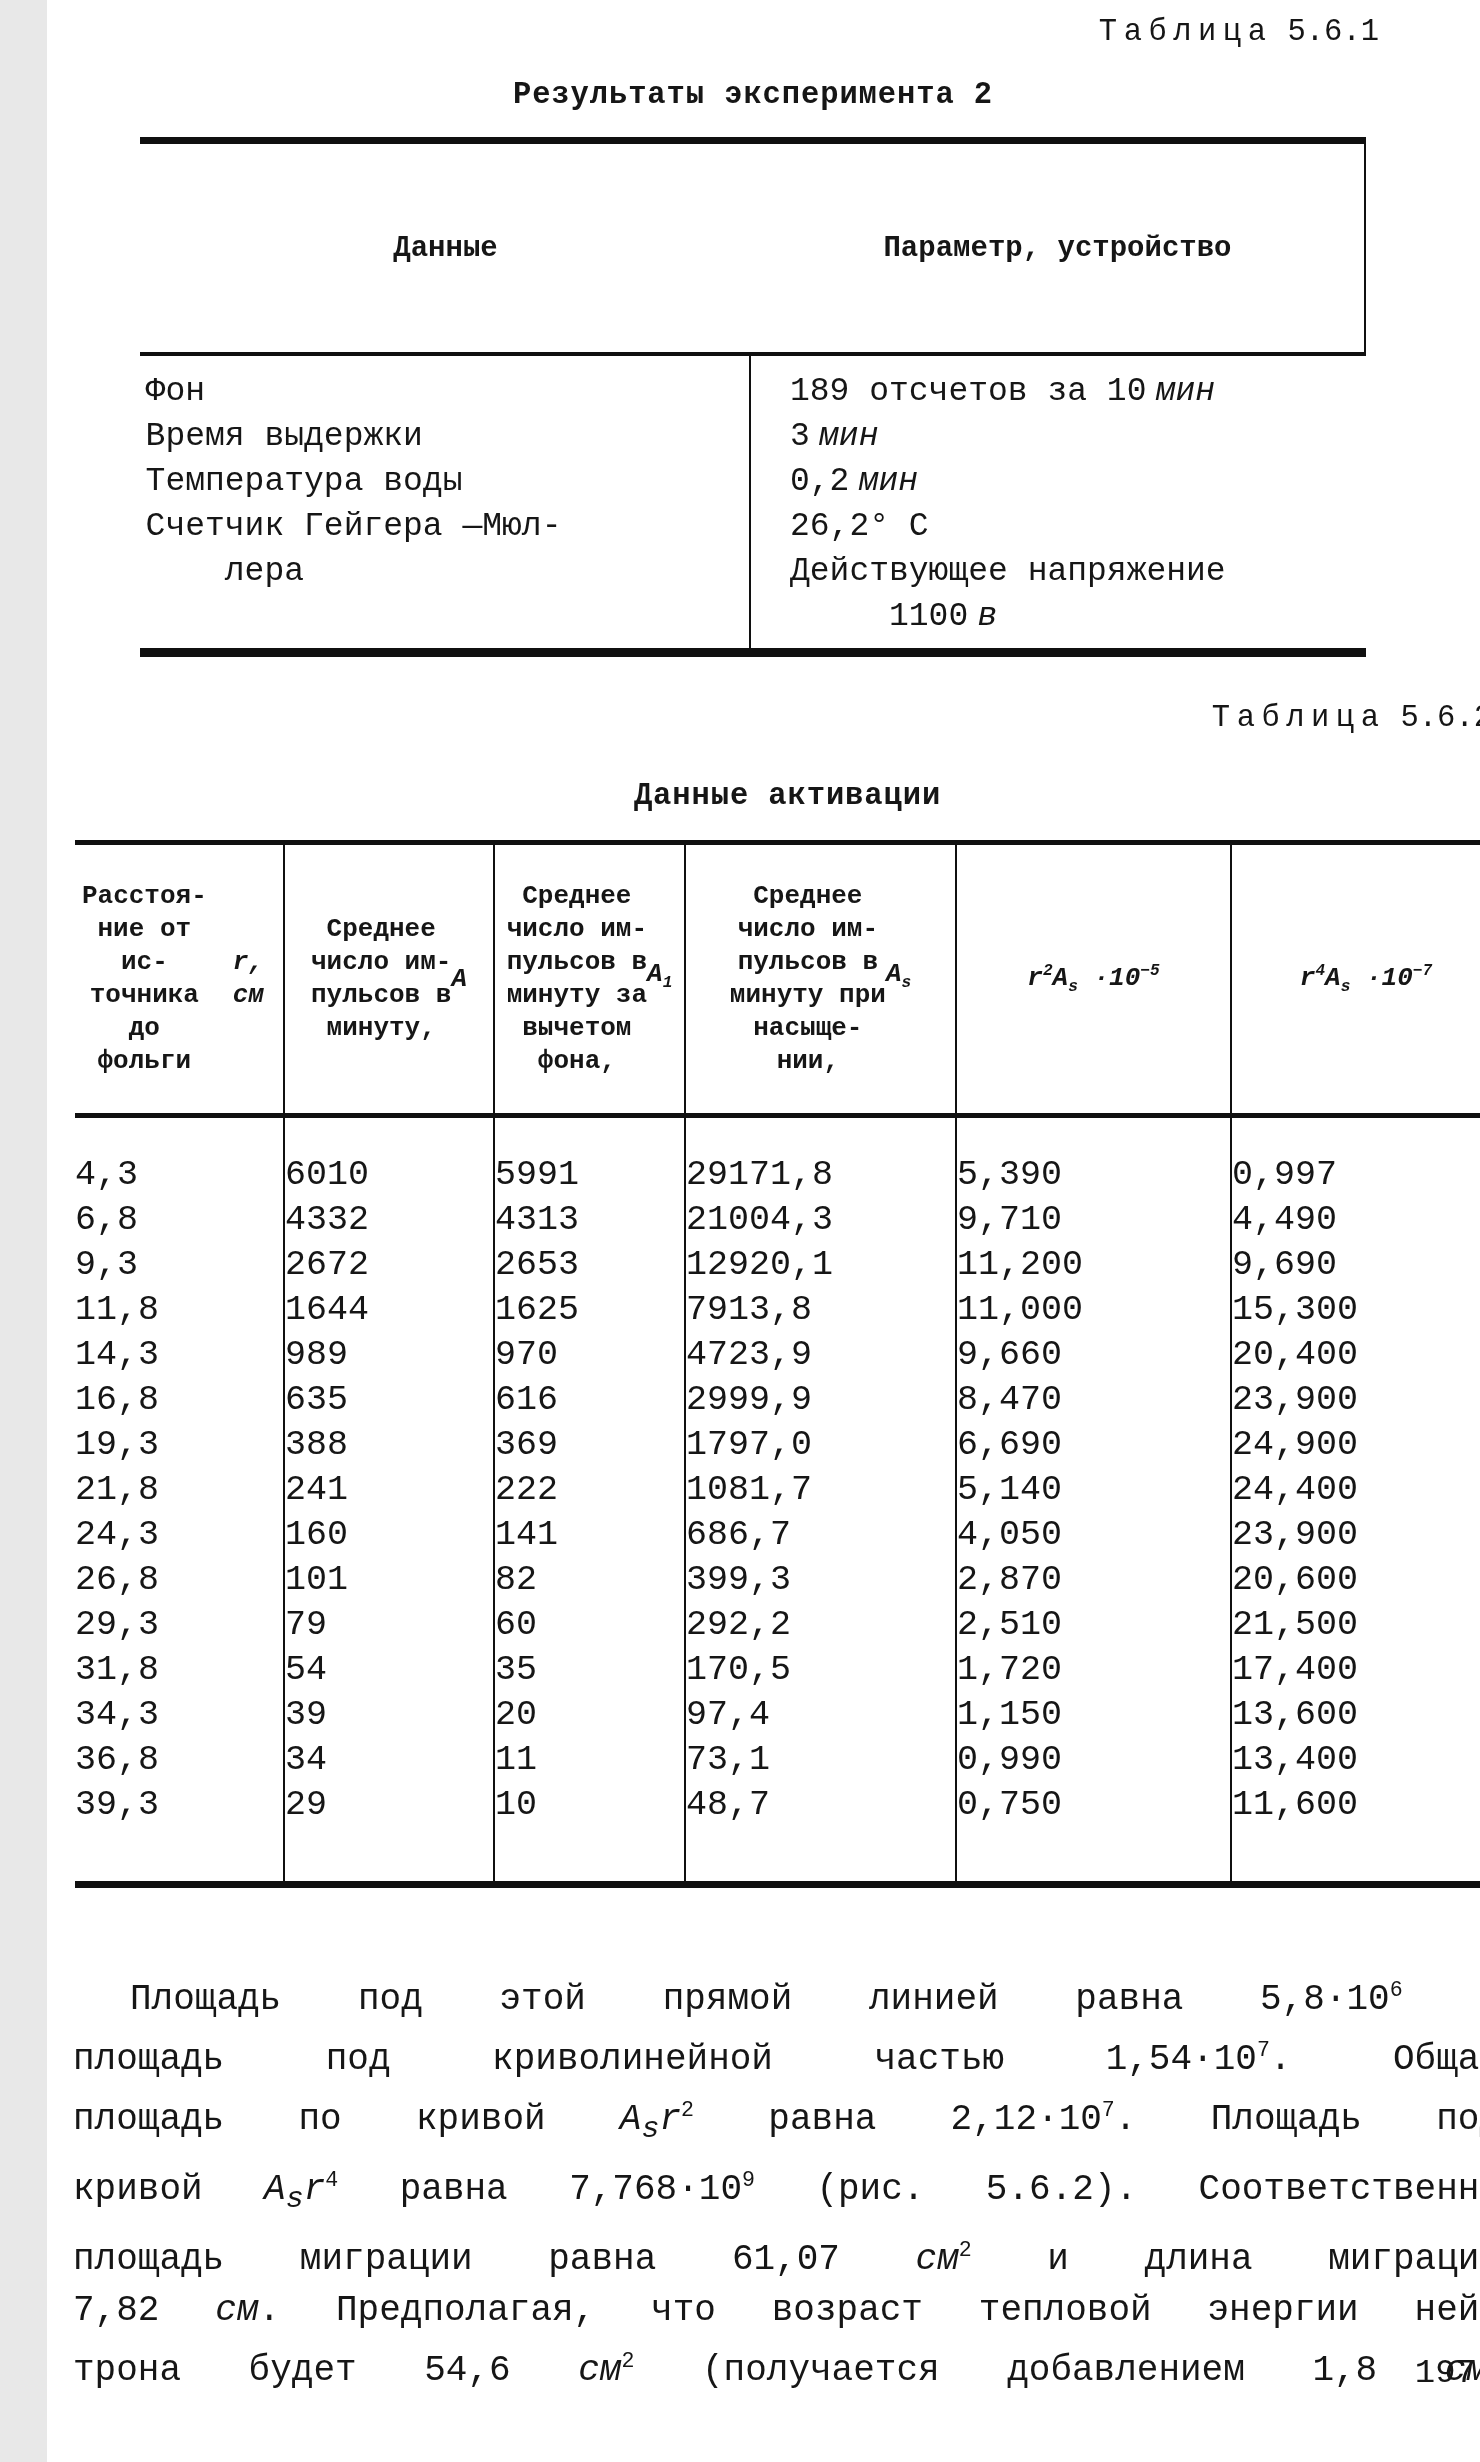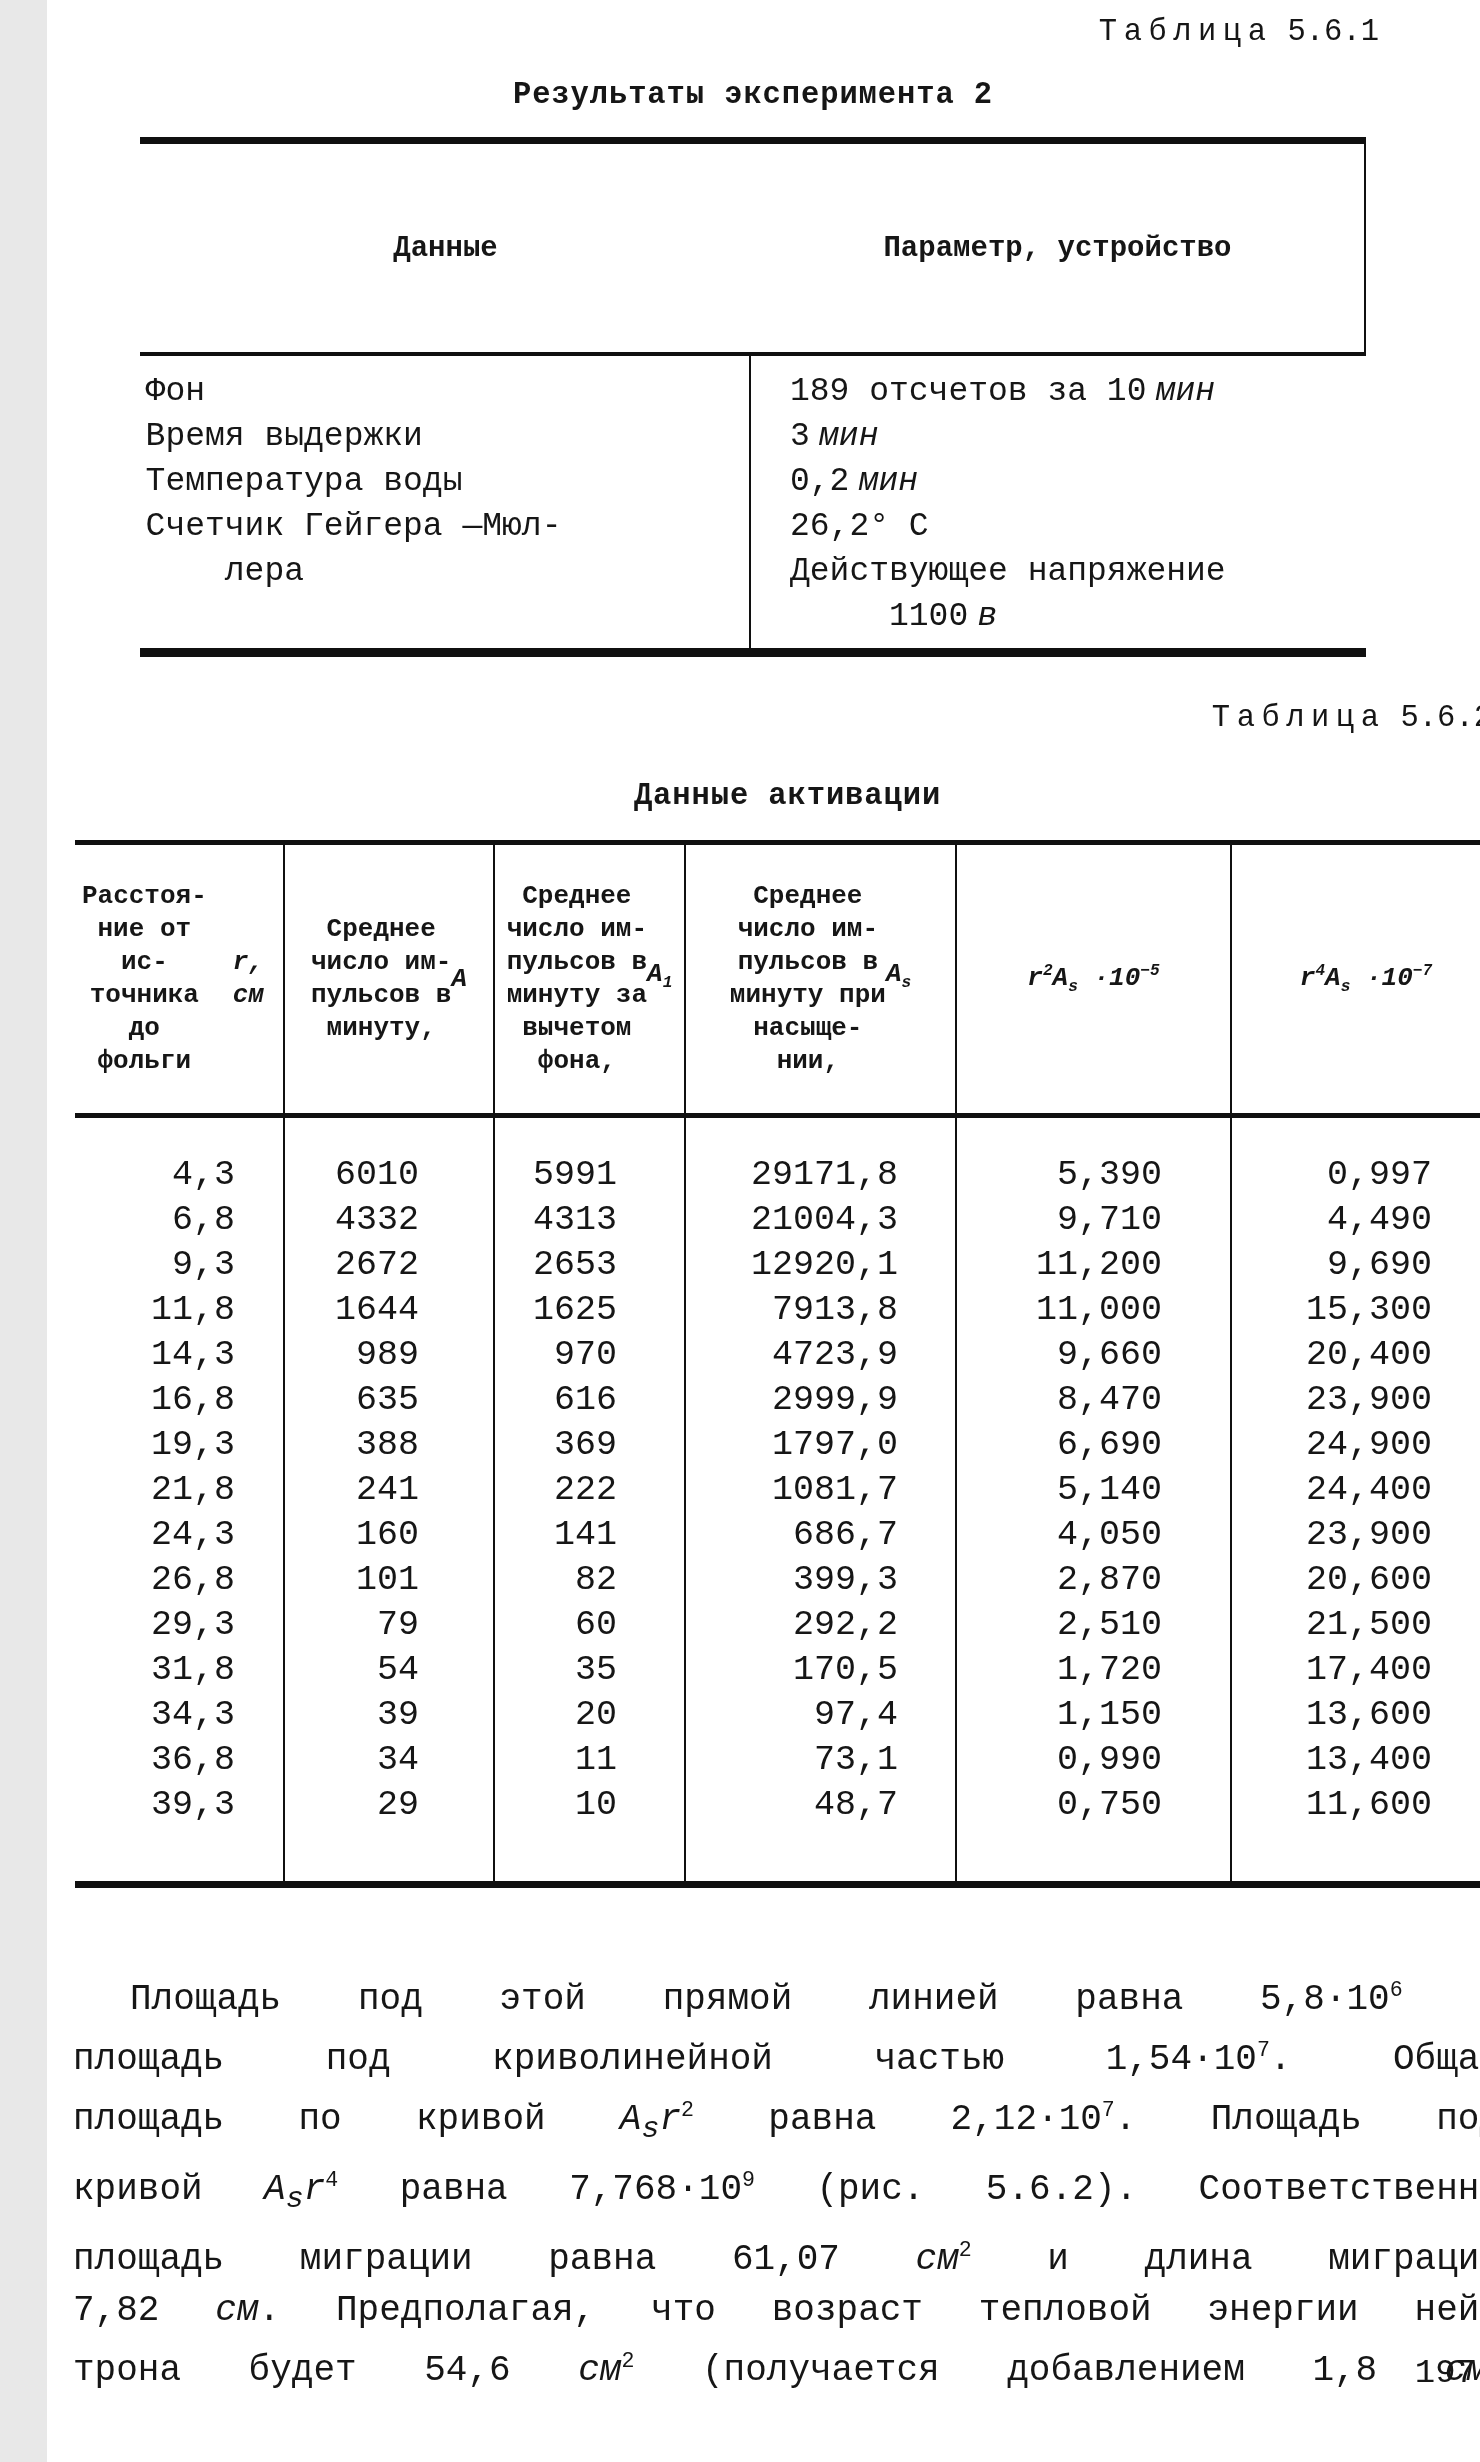--- a/index.html
+++ b/index.html
@@ -42,21 +42,21 @@
   .t2hc{border-right:2.8px solid #101010;display:flex;flex-direction:row;
         justify-content:center;align-items:center;text-align:center;
         font-weight:bold;font-size:26px;line-height:33px;box-sizing:border-box;}
   .t2hc:last-child{border-right:0;}
   .t2hc .ht{white-space:pre-line;}
   .t2hc .hm{font-style:italic;}
   .t2hc .hm sub,.t2hc .hm sup{font-size:0.62em;}
   .t2hc.mathblock .hm{display:block;}
   .t2body{display:grid;grid-template-columns:210px 210px 191px 271px 275px 268px;}
   .t2col{border-right:2.8px solid #101010;box-sizing:border-box;
-         padding-top:35px;padding-bottom:53px;text-align:right;}
+         padding-top:35px;padding-bottom:53px;}
   .t2col:last-child{border-right:0;}
   .t2col.c0{padding-right:48px;}
   .t2col.c1{padding-right:74px;}
   .t2col.c2{padding-right:67px;}
   .t2col.c3{padding-right:57px;}
   .t2col.c4{padding-right:68px;}
   .t2col.c5{padding-right:68px;}
   .t2cell{font-size:35px;line-height:45px;}
 
   

